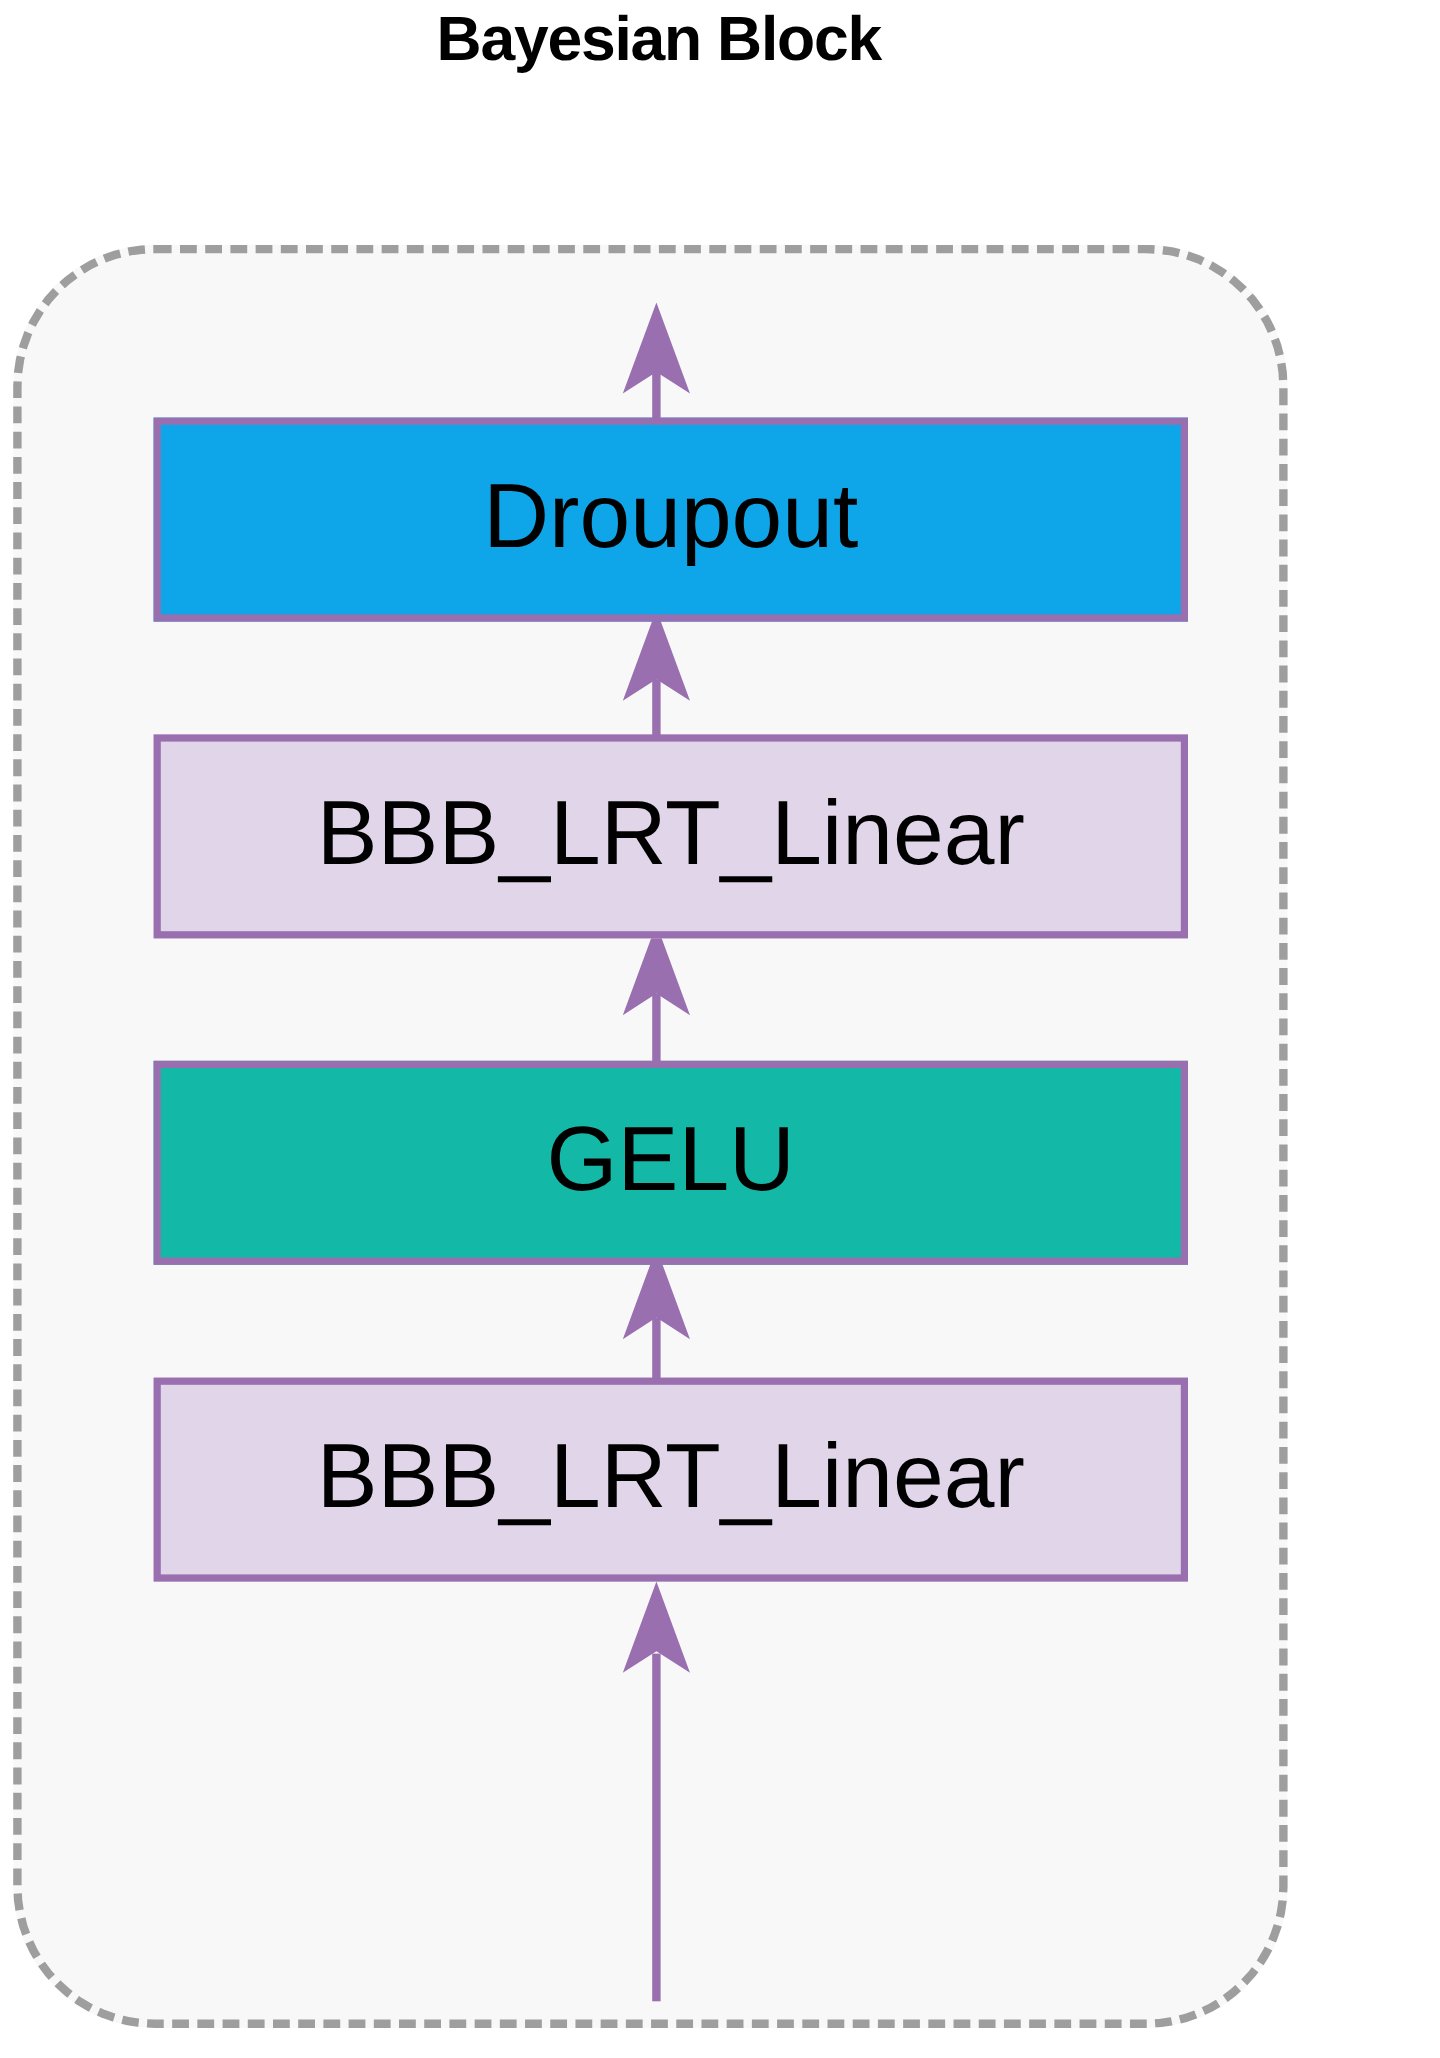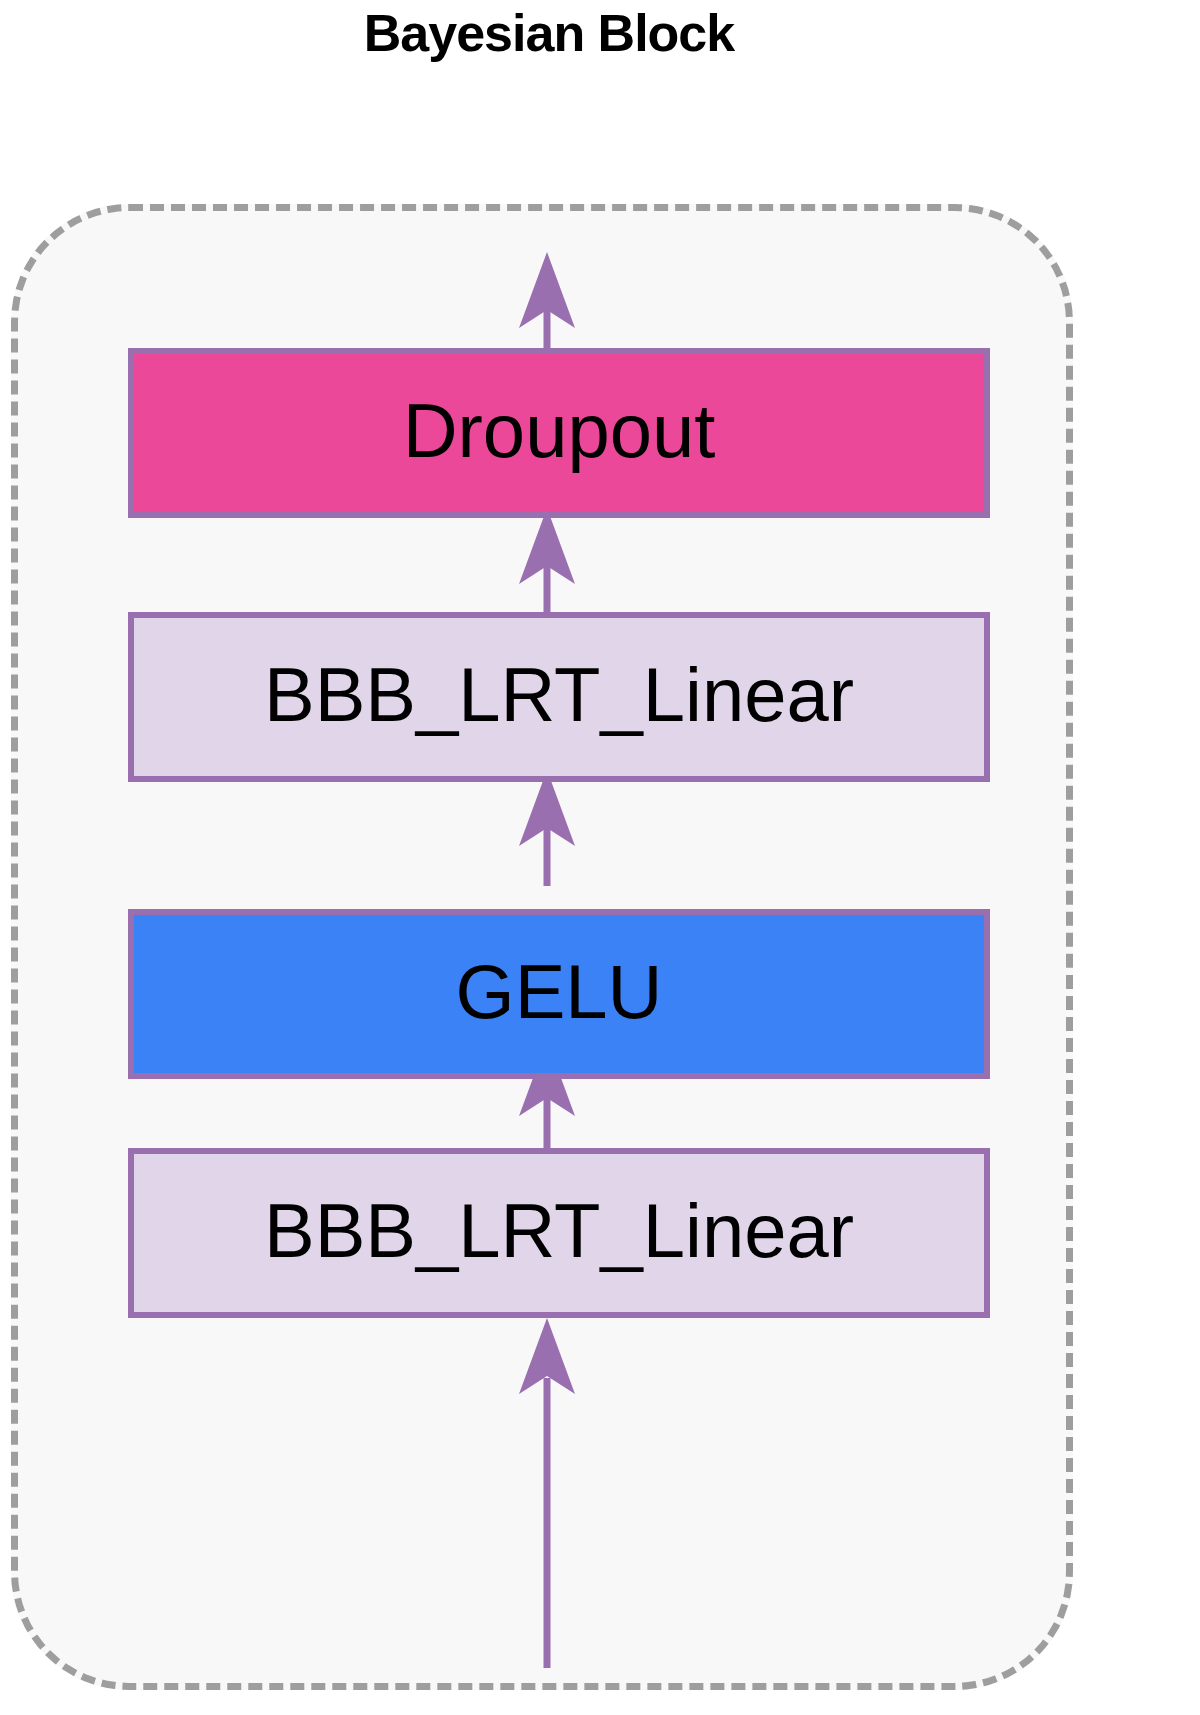--- a/index.html
+++ b/index.html
@@ -106,21 +106,21 @@
   <span class="layer-label" style="color: rgb(0, 0, 0);">BBB_LRT_Linear</span>
 </div>
 
 <div class="flow-arrow" id="flow-arrow-0">
   <svg width="100" height="110" viewBox="0 0 100 110" aria-hidden="true">
     <rect x="46.5" y="58" width="7" height="52" fill="#9a6fb0"></rect>
     <path d="M50 0 L78 76 L50 58 L22 76 Z" fill="#9a6fb0"></path>
   </svg>
 </div>
 
-<div class="layer-box" id="layer-box-2" style="background: #3b82f6; border-color: rgb(154, 111, 176); margin-top: 25px;">
+<div class="layer-box" id="layer-box-2" style="background: #14b8a6; border-color: rgb(154, 111, 176);">
   <span class="layer-label" style="color: rgb(0, 0, 0);">GELU</span>
 </div>
 
 <div class="flow-arrow" id="flow-arrow-1">
   <svg width="100" height="116" viewBox="0 0 100 116" aria-hidden="true">
     <rect x="46.5" y="58" width="7" height="58" fill="#9a6fb0"></rect>
     <path d="M50 0 L78 76 L50 58 L22 76 Z" fill="#9a6fb0"></path>
   </svg>
 </div>
 
@@ -128,21 +128,21 @@
   <span class="layer-label" style="color: rgb(0, 0, 0);">BBB_LRT_Linear</span>
 </div>
 
 <div class="flow-arrow" id="flow-arrow-2">
   <svg width="100" height="106" viewBox="0 0 100 106" aria-hidden="true">
     <rect x="46.5" y="58" width="7" height="48" fill="#9a6fb0"></rect>
     <path d="M50 0 L78 76 L50 58 L22 76 Z" fill="#9a6fb0"></path>
   </svg>
 </div>
 
-<div class="layer-box" id="layer-box-0" style="background: #ec4899; border-color: rgb(154, 111, 176);">
+<div class="layer-box" id="layer-box-0" style="background: #0ea5e9; border-color: rgb(154, 111, 176);">
   <span class="layer-label" style="color: rgb(0, 0, 0);">Droupout</span>
 </div>
 
 <div class="flow-arrow" id="flow-arrow-out">
   <svg width="100" height="98" viewBox="0 0 100 98" aria-hidden="true">
     <rect x="46.5" y="58" width="7" height="40" fill="#9a6fb0"></rect>
     <path d="M50 0 L78 76 L50 58 L22 76 Z" fill="#9a6fb0"></path>
   </svg>
 </div>
 

